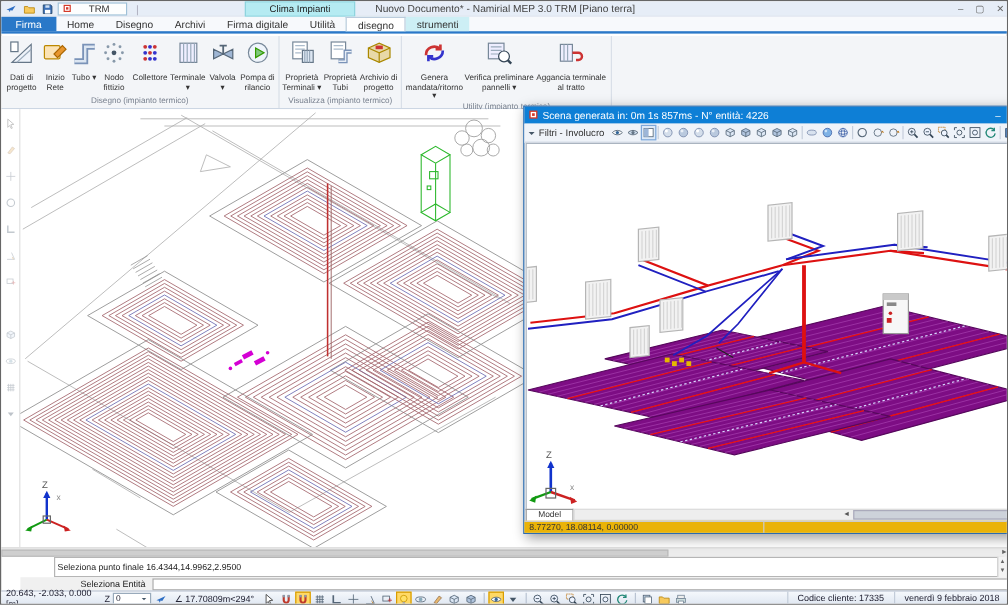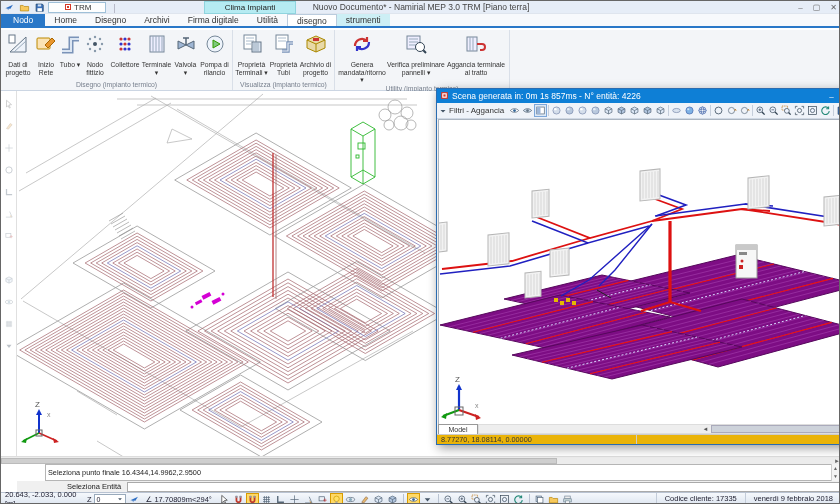--- a/index.html
+++ b/index.html
@@ -2,21 +2,21 @@
 <html><head>
 <meta charset="utf-8">
 <style>
   html,body{margin:0;padding:0;background:#888;}
   *{box-sizing:border-box;font-family:"Liberation Sans",sans-serif;}
   #app{position:relative;width:840px;height:504px;background:#fff;overflow:hidden;border:1px solid #666;}
   
   #titlebar{position:absolute;left:0;top:0;width:840px;height:13px;background:#e6edf7;border-bottom:1px solid #dfe5ee;}
   #qat{position:absolute;left:2px;top:0;height:13px;display:flex;align-items:center;gap:3px;}
   .qicon{width:12px;height:12px;display:flex;align-items:center;justify-content:center;}
-  #modulebox{display:flex;align-items:center;gap:2px;background:#fdfefe;border:1px solid #9fc0d8;height:11px;padding:0 14px 0 15px;font-size:8px;color:#333;}
+  #modulebox{display:flex;align-items:center;gap:14px;background:#fdfefe;border:1px solid #9fc0d8;height:11px;padding:0 14px 0 3px;font-size:8px;color:#333;}
   #qsep{color:#aab;font-size:9px;margin-left:4px;}
   #apptitle{position:absolute;left:0;right:0;top:1px;text-align:center;font-size:8.5px;color:#444;}
   #winbtns{position:absolute;right:4px;top:0;display:flex;gap:10px;color:#666;font-size:8px;line-height:13px;}
   
   #tabrow{position:absolute;left:0;top:13px;width:840px;height:14px;background:#f7f9fc;border-bottom:2px solid #2a78c8;display:flex;align-items:stretch;font-size:8.5px;}
   .tab{padding:0 9px;display:flex;align-items:center;color:#333;}
   .tab.file{background:#2a78c8;color:#fff;padding:0 12px;}
   .ctxwrap{display:flex;background:#cdeff5;}
   .tab.ctx{color:#333;}
   .tab.ctx.sel{background:#fff;border:1px solid #bcd;border-bottom:none;}
@@ -112,21 +112,21 @@
     <div id="apptitle">Nuovo Documento* - Namirial MEP 3.0 TRM [Piano terra]</div>
     <div id="winbtns">
       <span>–</span>
       <span>▢</span>
       <span>✕</span>
     </div>
   </div>
   <div id="ctxheader">Clima Impianti</div>
 
   <div id="tabrow">
-    <div class="tab file">Nodo</div>
+    <div class="tab file">Firma</div>
     <div id="maintabs" style="display:flex;">
         <div class="tab">Home</div>
         <div class="tab">Disegno</div>
         <div class="tab">Archivi</div>
         <div class="tab">Firma digitale</div>
         <div class="tab">Utilità</div>
       </div>
     <div class="ctxwrap" id="ctxtabs">
         <div class="tab ctx sel">disegno</div>
         <div class="tab ctx">strumenti</div>
@@ -419,21 +419,21 @@
         <span>–</span>
         <span>▢</span>
         <span>✕</span>
       </span>
     </div>
     <div id="vtoolbar">
       <span id="vfilter">
         <svg width="8" height="8" viewBox="0 0 16 16">
             <path d="M3 6 L8 11 L13 6 Z" fill="#456"></path>
           </svg>
-        <span>Filtri - Aggancia</span>
+        <span>Filtri - Involucro</span>
       </span>
       <span id="vicons" style="display:flex;align-items:center;">
           <span class="vico">
             <svg width="11" height="11" viewBox="0 0 16 16">
               <path d="M2 8 C5 4.5 11 4.5 14 8 C11 11.5 5 11.5 2 8 Z" fill="#fff" stroke="#456"></path>
               <circle cx="8" cy="8" r="2" fill="#369"></circle>
             </svg>
           </span>
           <span class="vico">
             <svg width="11" height="11" viewBox="0 0 16 16">

